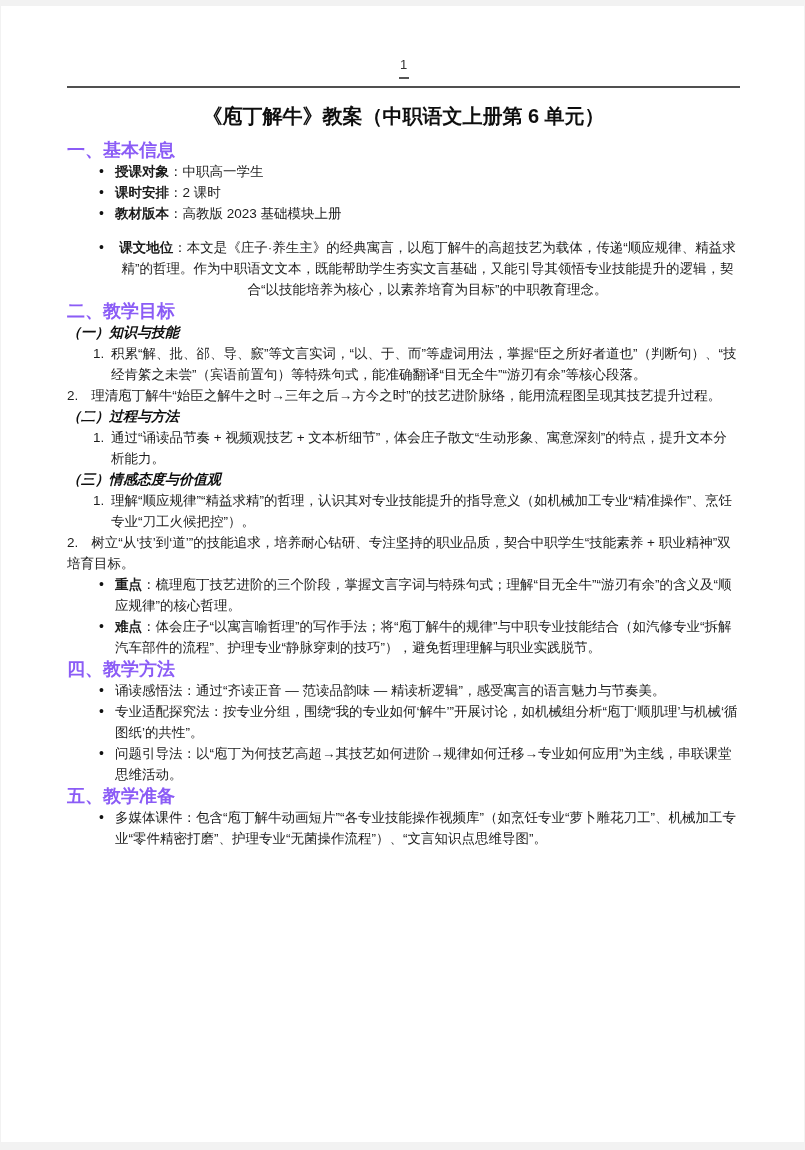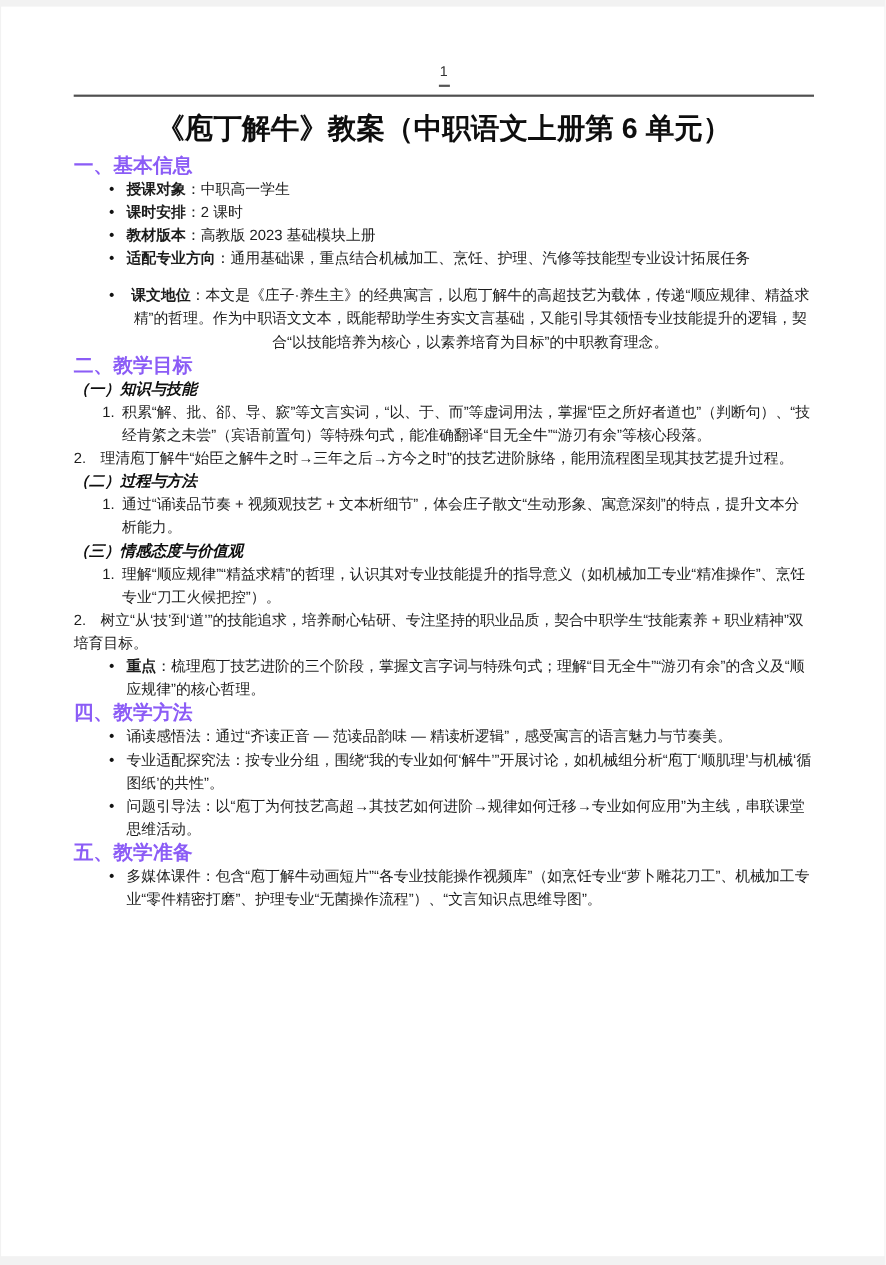--- a/index.html
+++ b/index.html
@@ -16,21 +16,21 @@
   }
   .content{
     padding:48px 64px 0 66px;
     font-size:13.5px;line-height:21px;
   }
   .pn-wrap{text-align:center;}
   .pn{display:inline-block;font-size:13px;color:#333;line-height:14px;}
   .pn-dash{width:10px;margin:2px auto 0;border-top:2px solid #555;}
   .rule{border:none;border-top:2px solid #505050;margin:7px 0 0 0;}
   h1.doc-title{
-    font-size:26px;line-height:30px;font-weight:bold;color:#0e0e0e;
+    font-size:20px;line-height:30px;font-weight:bold;color:#0e0e0e;
     text-align:center;margin:13px 0 9px 0;
   }
   h2.sec{
     font-size:18px;line-height:21px;font-weight:bold;color:#8b5cf6;
     margin:1px 0 0 0;
   }
   h3.sub{
     font-size:14px;line-height:21px;font-weight:bold;color:#0e0e0e;
     margin:0;
     font-style:italic;
@@ -60,21 +60,20 @@
     </div>
     <div class="rule"></div>
 
     <h1 class="doc-title">《庖丁解牛》教案（中职语文上册第 6 单元）</h1>
 
     <h2 class="sec">一、基本信息</h2>
     <ul class="blist">
       <li><span class="bl">授课对象</span><span>：中职高一学生</span></li>
       <li><span class="bl">课时安排</span><span>：2 课时</span></li>
       <li><span class="bl">教材版本</span><span>：高教版 2023 基础模块上册</span></li>
-      <li><span class="bl">适配专业方向</span><span>：通用基础课，重点结合机械加工、烹饪、护理、汽修等技能型专业设计拓展任务</span></li>
       <li class="gap"><span class="bl">课文地位</span><span>：本文是《庄子·养生主》的经典寓言，以庖丁解牛的高超技艺为载体，传递“顺应规律、精益求精”的哲理。作为中职语文文本，既能帮助学生夯实文言基础，又能引导其领悟专业技能提升的逻辑，契合“以技能培养为核心，以素养培育为目标”的中职教育理念。</span></li>
     </ul>
 
     <h2 class="sec">二、教学目标</h2>
 
     <h3 class="sub">（一）知识与技能</h3>
     <div class="nitem">
       <span class="n">1.</span>
       <span>积累“解、批、郤、导、窾”等文言实词，“以、于、而”等虚词用法，掌握“臣之所好者道也”（判断句）、“技经肯綮之未尝”（宾语前置句）等特殊句式，能准确翻译“目无全牛”“游刃有余”等核心段落。</span>
     </div>
@@ -92,20 +91,21 @@
     <div class="nitem">
       <span class="n">1.</span>
       <span>理解“顺应规律”“精益求精”的哲理，认识其对专业技能提升的指导意义（如机械加工专业“精准操作”、烹饪专业“刀工火候把控”）。</span>
     </div>
     <p class="flush">
       <span class="n2">2.</span><span>树立“从‘技’到‘道’”的技能追求，培养耐心钻研、专注坚持的职业品质，契合中职学生“技能素养 + 职业精神”双培育目标。</span>
     </p>
 
     <ul class="blist">
       <li><span class="bl">重点</span><span>：梳理庖丁技艺进阶的三个阶段，掌握文言字词与特殊句式；理解“目无全牛”“游刃有余”的含义及“顺应规律”的核心哲理。</span></li>
+      <li><span class="bl">难点</span><span>：体会庄子“以寓言喻哲理”的写作手法；将“庖丁解牛的规律”与中职专业技能结合（如汽修专业“拆解汽车部件的流程”、护理专业“静脉穿刺的技巧”），避免哲理理解与职业实践脱节。</span></li>
     </ul>
 
     <h2 class="sec">四、教学方法</h2>
     <ul class="blist">
       <li><span>诵读感悟法：通过“齐读正音 — 范读品韵味 — 精读析逻辑”，感受寓言的语言魅力与节奏美。</span></li>
       <li><span>专业适配探究法：按专业分组，围绕“我的专业如何‘解牛’”开展讨论，如机械组分析“庖丁‘顺肌理’与机械‘循图纸’的共性”。</span></li>
       <li><span>问题引导法：以“庖丁为何技艺高超→其技艺如何进阶→规律如何迁移→专业如何应用”为主线，串联课堂思维活动。</span></li>
     </ul>
 
     <h2 class="sec">五、教学准备</h2>

